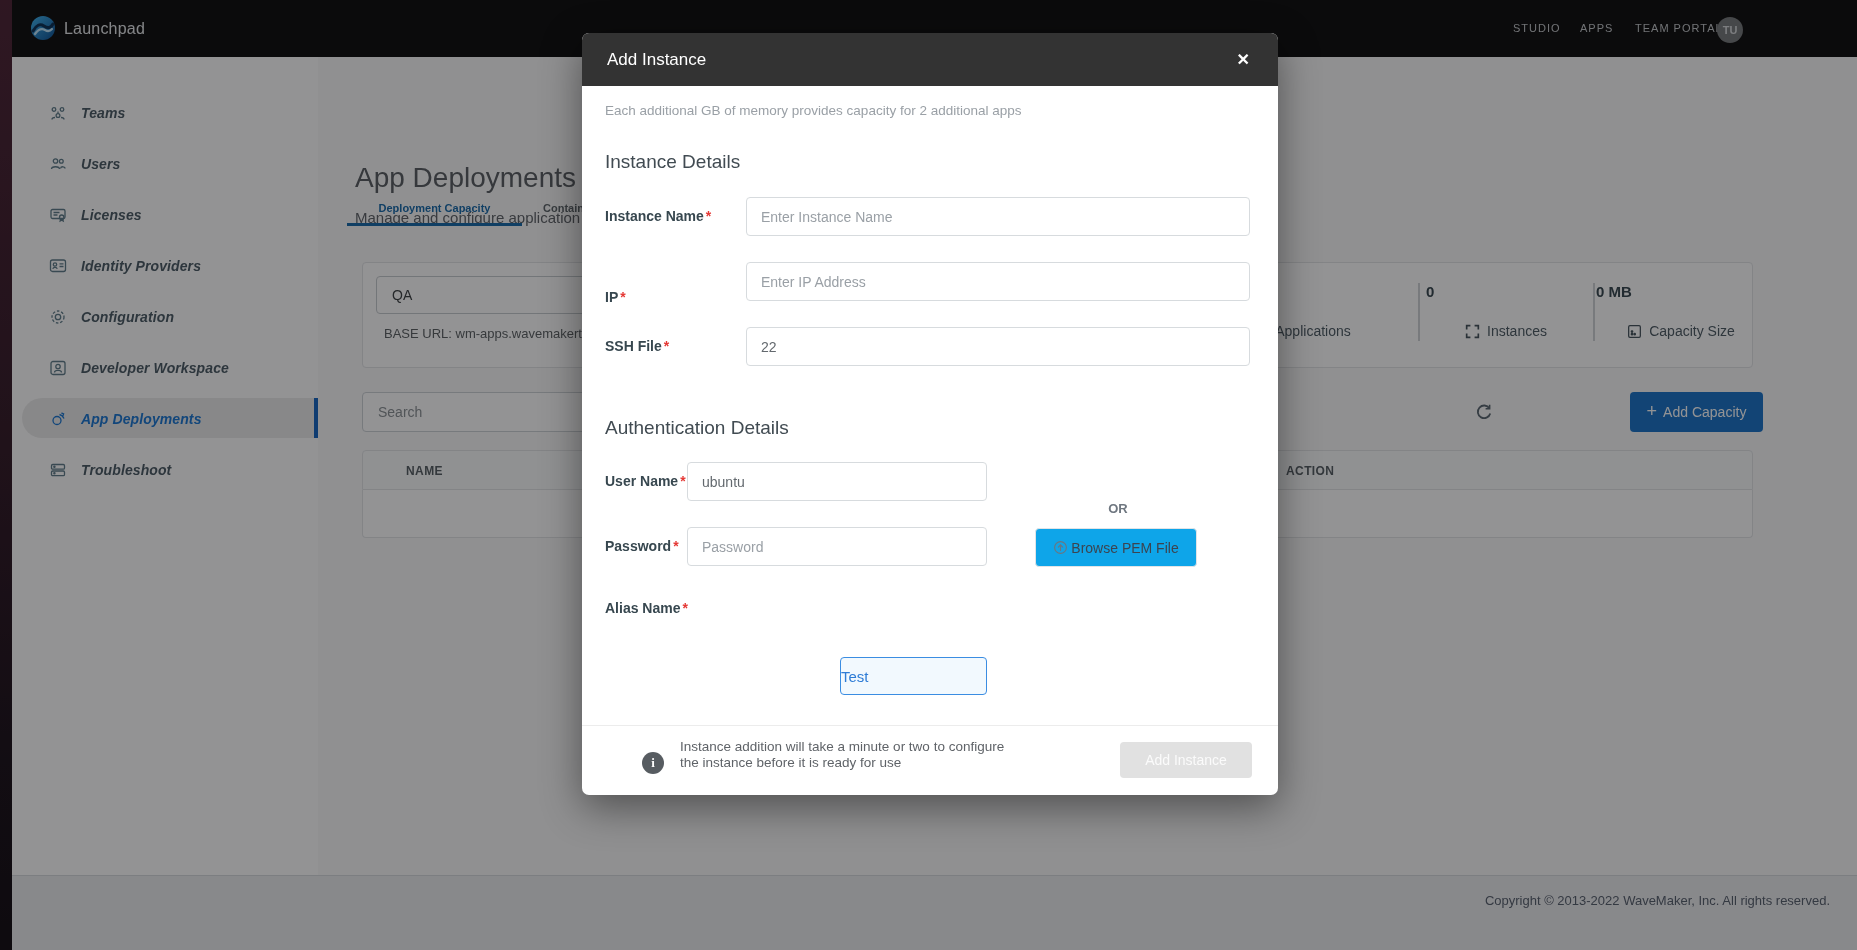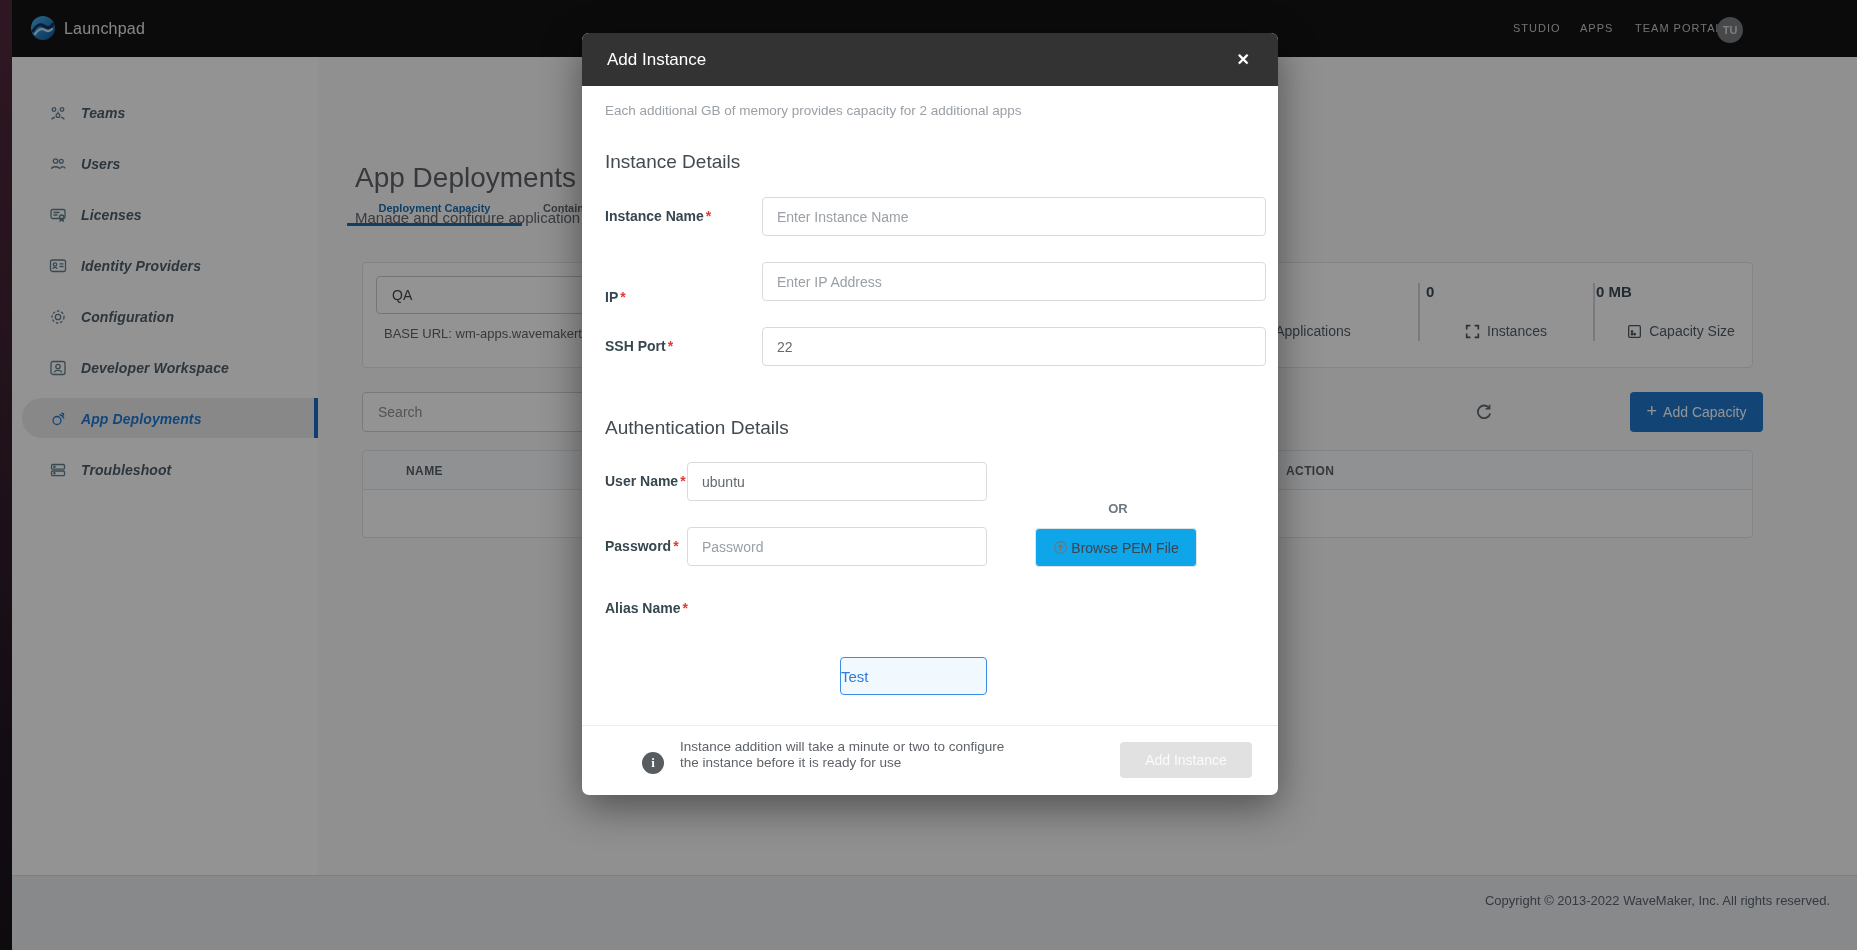--- a/index.html
+++ b/index.html
@@ -70,21 +70,21 @@
     display:flex; align-items:center; justify-content:space-between; padding:0 28px 0 25px; }
   #modal-title { color:#fff; font-size:17px; }
   #modal-close { color:#fff; font-size:16px; font-weight:bold; cursor:pointer; line-height:1; }
   #modal-desc { left:23px; top:70px; font-size:13.5px; color:#9aa0a6; }
   .sec-head { left:23px; font-size:19px; color:#414b52; }
   .f-label { left:23px; font-size:14px; color:#37474f; font-weight:bold; }
   .f-label .req { color:#e53935; margin-left:2px; }
   .f-input { height:39px; border:1px solid #d7dbde; border-radius:4px; background:#fff;
     font-size:14px; color:#63696e; padding:0 14px; font-family:inherit; outline:none; width:100%; }
   .f-input::placeholder { color:#9aa0a6; }
-  .in-wide { left:164px; width:504px;margin-left:16px; }
+  .in-wide { left:164px; width:504px; }
   .in-narrow { left:105px; width:300px; }
   #or-label { left:496px; top:468px; width:80px; text-align:center; font-size:13px; font-weight:bold; color:#6f7780; }
   #browse-pem { left:453px; top:495px; width:162px; height:39px; background:#0ea5e9; border:1px solid #e1e4e7; border-radius:4px;
     display:flex; align-items:center; justify-content:center; gap:3px; font-size:14px; color:#3c4450; cursor:pointer; }
   #test-btn { left:258px; top:624px; width:147px; height:38px; background:#f2f9fe; border:1.5px solid #3b8de2;
     border-radius:4px; color:#2e7cd6; font-size:15px; display:flex; align-items:center; justify-content:flex-start; cursor:pointer; }
   #modal-divider { left:0; right:0; top:692px; height:1px; background:#ececec; }
   #info-icon { left:60px; top:719px; width:22px; height:22px; border-radius:50%; background:#575c61;
     color:#fff; font-size:13px; font-weight:bold; text-align:center; line-height:22px; font-family:"Liberation Serif",serif; }
   #modal-note { left:98px; top:706px; font-size:13.5px; line-height:16px; color:#5f6368; }
@@ -311,21 +311,21 @@
     <span>Instance Name</span><span class="req">*</span>
   </div>
   <input class="abs f-input in-wide" style="top: 164px;" type="text" placeholder="Enter Instance Name">
 
   <div class="abs f-label" style="top:256px;">
     <span>IP</span><span class="req">*</span>
   </div>
   <input class="abs f-input in-wide" style="top: 229px;" type="text" placeholder="Enter IP Address">
 
   <div class="abs f-label" style="top:305px;">
-    <span>SSH Port</span><span class="req">*</span>
+    <span>SSH File</span><span class="req">*</span>
   </div>
   <input class="abs f-input in-wide" style="top: 294px;" type="text" value="22">
 
   <div class="abs sec-head" style="top:384px;">Authentication Details</div>
 
   <div class="abs f-label" style="top:440px;">
     <span>User Name</span><span class="req">*</span>
   </div>
   <input class="abs f-input in-narrow" style="top: 429px;" type="text" value="ubuntu">
 

